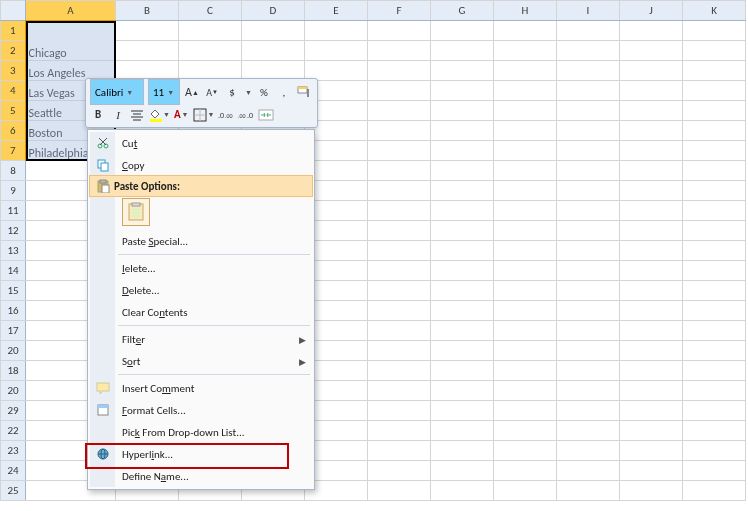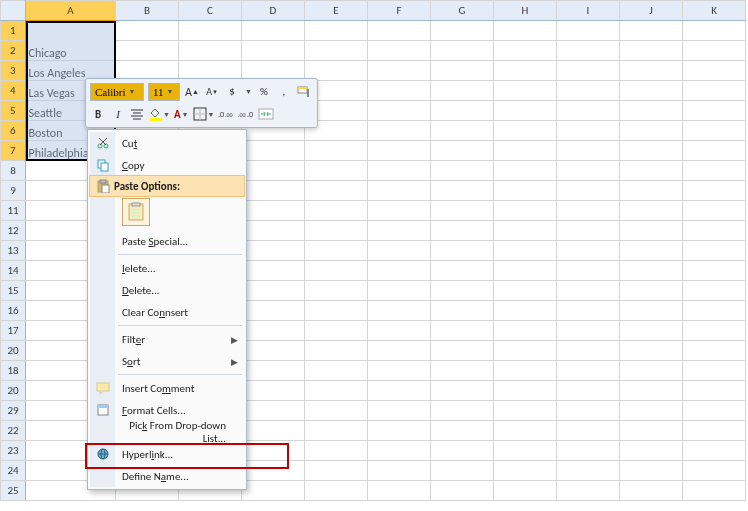--- a/index.html
+++ b/index.html
@@ -17,29 +17,29 @@
   .colA { width: 90px; }
   .colN { width: 63px; }
 
   .sel-range { position: absolute; left: 26px; top: 21px; width: 90px; height: 140px; background: rgba(180, 200, 230, 0.5); border: 2px solid #000; pointer-events: none; }
   .sel-range::after { content: ""; position: absolute; right: -3px; bottom: -3px; width: 5px; height: 5px; background: #000; }
   .sel-active { position: absolute; left: 26px; top: 21px; width: 90px; height: 20px; background: #fff; pointer-events: none; }
 
   
   .mini { position: absolute; left: 85px; top: 78px; width: 233px; height: 50px; background: #edf2f8; border: 1px solid #a8b8cc; border-radius: 3px; box-shadow: 0 2px 5px rgba(0,0,0,0.2); display: flex; flex-direction: column; padding: 3px 4px; gap: 3px; }
   .mini-row { display: flex; align-items: center; gap: 4px; height: 20px; }
-  .mini select, .mini .combo { height: 18px; font-size: 11px; border: 1px solid #abc; background: #eab308; font-family: Liberation Serif, serif; }
+  .mini select, .mini .combo { height: 26px; font-size: 11px; border: 1px solid #abc; background: #7dd3fc; }
   .combo { display: inline-flex; align-items: center; padding: 0 2px 0 4px; gap: 3px; }
   .combo .dd { font-size: 7px; color: #555; }
   .ico { width: 16px; height: 16px; display: inline-flex; align-items: center; justify-content: center; font-size: 11px; color: #333; cursor: default; }
   .split { display: inline-flex; align-items: center; }
   .split .dd { font-size: 7px; color: #555; margin-left: 1px; }
 
   
-  .ctx { position: absolute; left: 87px; top: 129px; width: 160px; background: #fafafa; border: 1px solid #a8b8cc; box-shadow: 2px 3px 6px rgba(0,0,0,0.25); padding: 2px; font-size: 11px; text-align: right; }
+  .ctx { position: absolute; left: 87px; top: 129px; width: 228px; background: #fafafa; border: 1px solid #a8b8cc; box-shadow: 2px 3px 6px rgba(0,0,0,0.25); padding: 2px; font-size: 11px; }
   .ctx .gutter { position: absolute; left: 2px; top: 2px; bottom: 2px; width: 25px; background: #e9eef5; }
   .ctx-item { position: relative; height: 22px; display: flex; align-items: center; padding-left: 32px; padding-right: 18px; color: #222; }
   .ctx-item.hover { background: #fde3b3; border: 1px solid #f3c07b; height: 22px; margin: -1px; padding-left: 24px; }
   .ctx-item .arrow { position: absolute; right: 6px; font-size: 9px; color: #555; }
   .ctx-item .ic { position: absolute; left: 4px; width: 18px; height: 18px; display: flex; align-items: center; justify-content: center; }
   .ctx-sep { height: 1px; background: #d0d7e2; margin: 2px 2px 2px 28px; position: relative; }
   .ctx-label u { text-decoration: underline; }
   .paste-block { padding: 2px 0 4px 32px; position: relative; }
   .paste-ico { width: 28px; height: 28px; border: 1px solid #c9a865; background: #fdf4df; display: flex; align-items: center; justify-content: center; }
 
@@ -552,21 +552,21 @@
     <span class="ctx-label"><span>Paste </span><u>S</u><span>pecial...</span></span>
   </div>
   <div class="ctx-sep"></div>
   <div class="ctx-item">
     <span class="ctx-label"><u>I</u><span>elete...</span></span>
   </div>
   <div class="ctx-item">
     <span class="ctx-label"><u>D</u><span>elete...</span></span>
   </div>
   <div class="ctx-item">
-    <span class="ctx-label"><span>Clear Co</span><u>n</u><span>nsert</span></span>
+    <span class="ctx-label"><span>Clear Co</span><u>n</u><span>tents</span></span>
   </div>
   <div class="ctx-sep"></div>
   <div class="ctx-item">
     <span class="ctx-label"><span>Filt</span><u>e</u><span>r</span></span>
     <span class="arrow">▶</span>
   </div>
   <div class="ctx-item">
     <span class="ctx-label"><span>S</span><u>o</u><span>rt</span></span>
     <span class="arrow">▶</span>
   </div>

